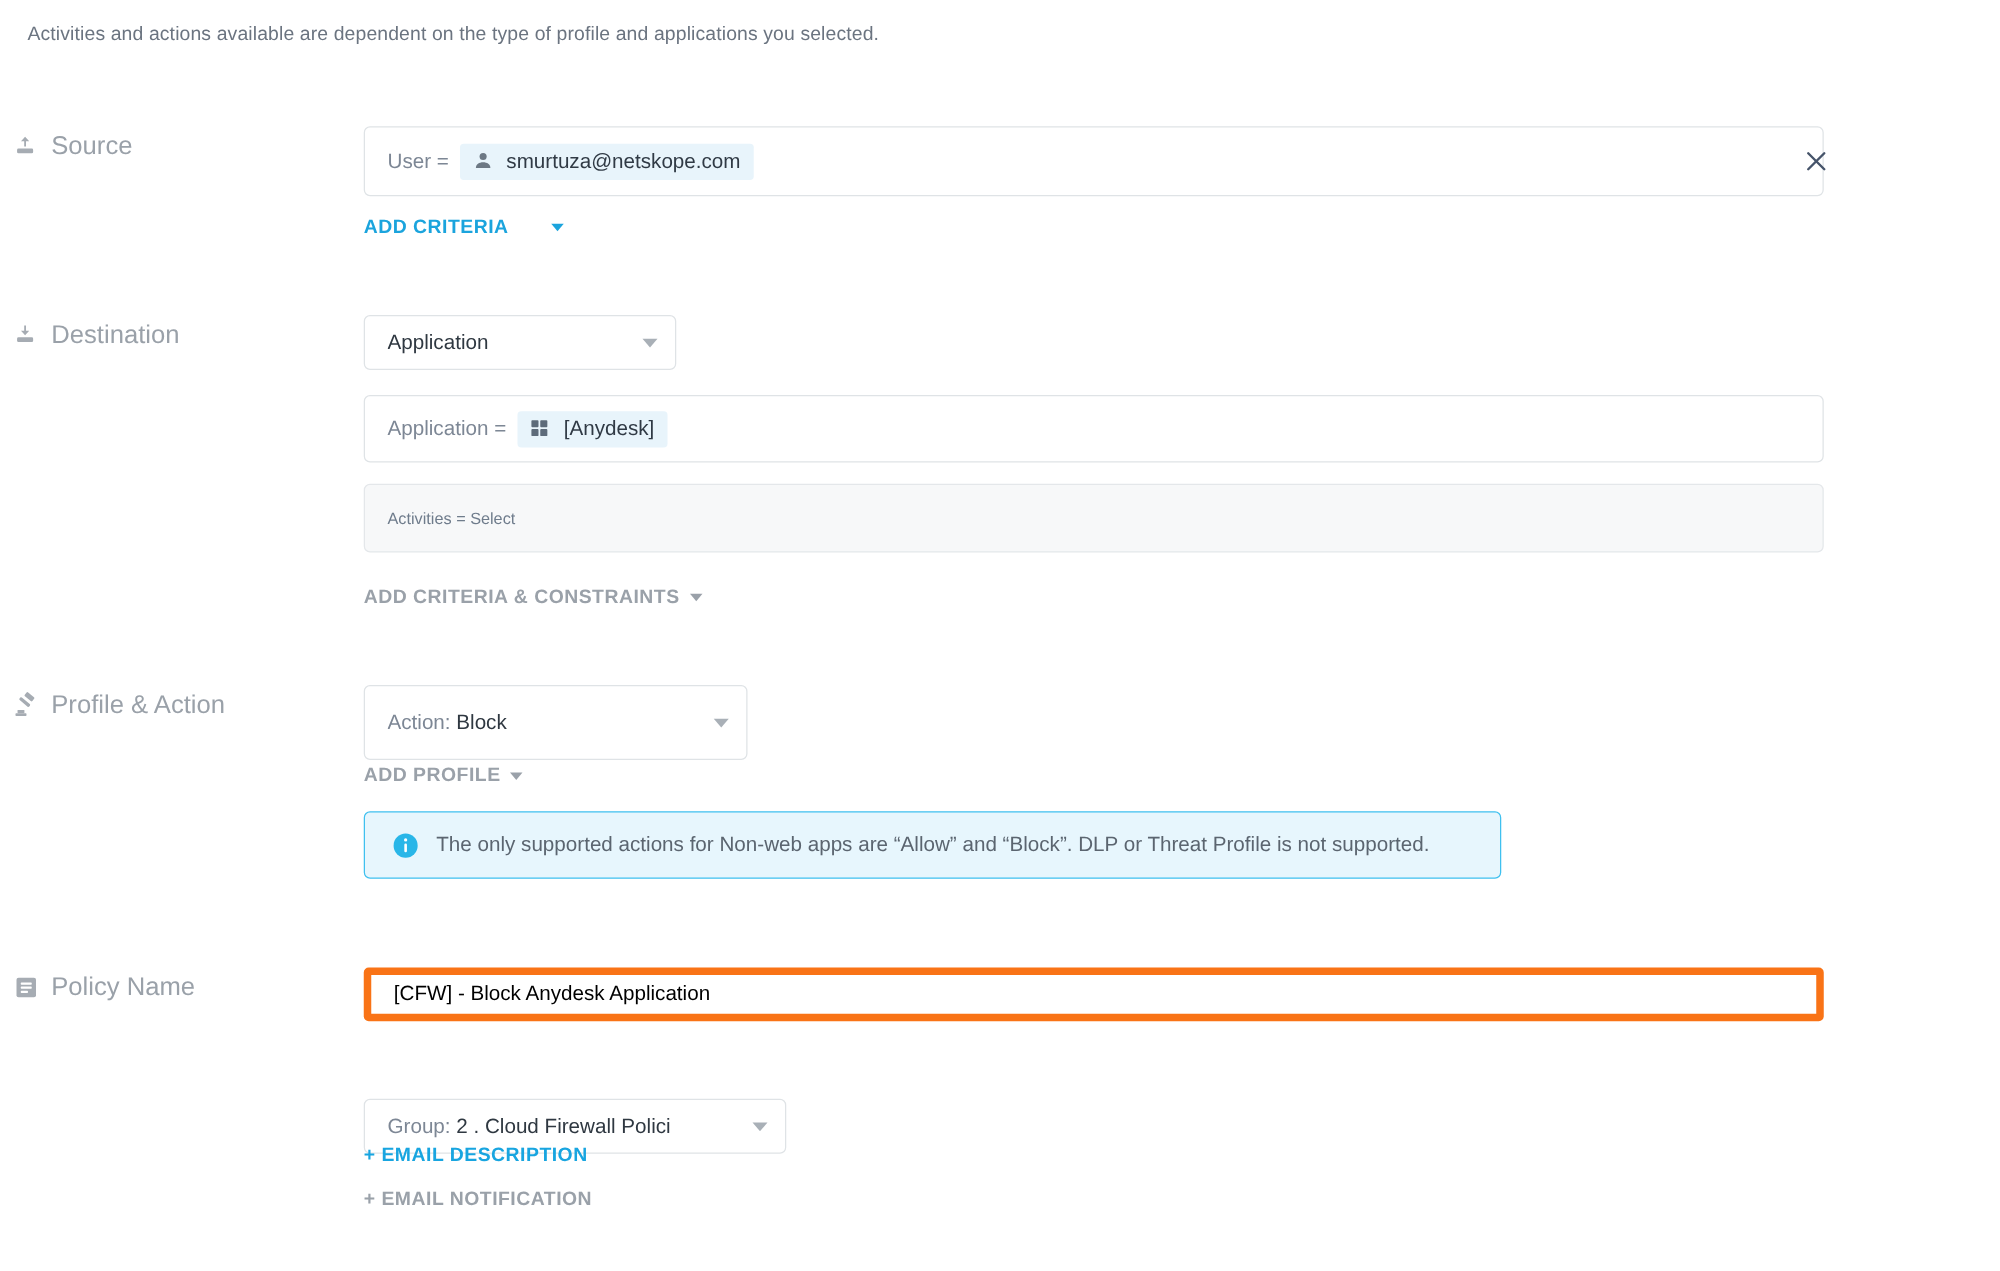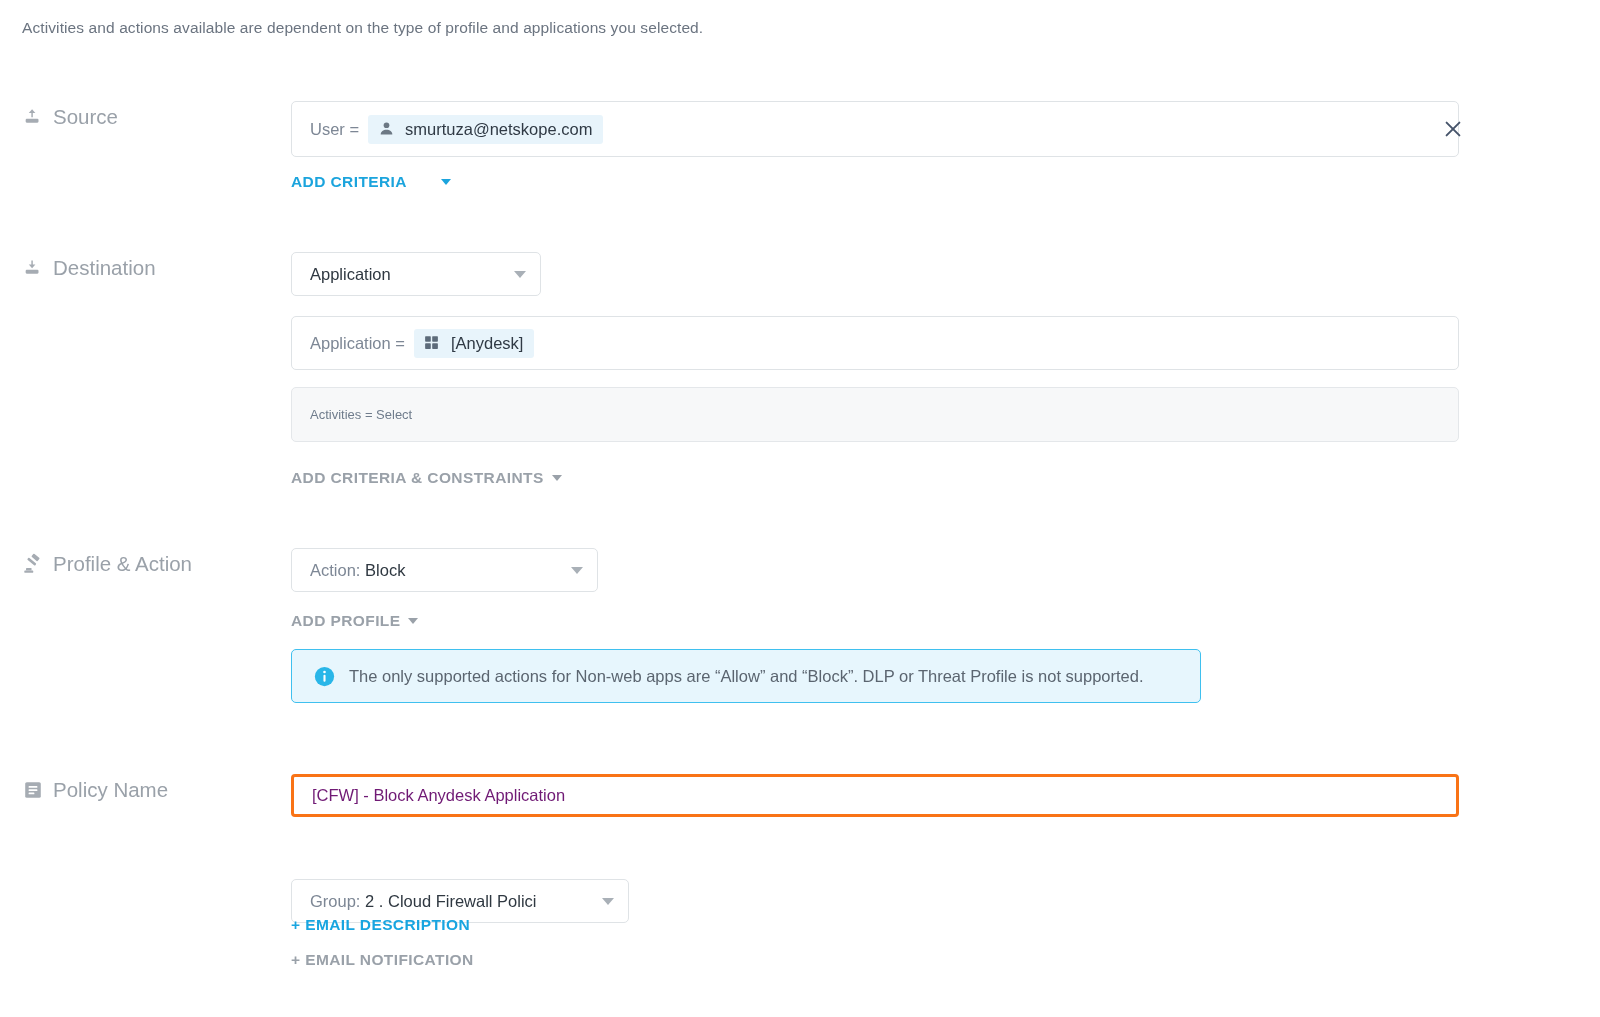--- a/index.html
+++ b/index.html
@@ -29,21 +29,21 @@
   }
 
   
   .section {
     position: absolute;
     left: 0;
     width: 1600px;
   }
   .sec-label {
     position: absolute;
-    left: 22px;
+    left: 10px;
     display: flex;
     align-items: center;
     gap: 9px;
     color: #9aa1a9;
     font-size: 20.5px;
     font-weight: 400;
     white-space: nowrap;
     text-align: center;
   }
   .sec-label .ico {
@@ -92,26 +92,26 @@
     flex: 0 0 auto;
   }
   .disabled-text {
     color: #6f7c8c;
     font-size: 13px;
   }
 
   
   .textinput {
     position: absolute;
-    border: 3px solid #f97316;
+    border: 6px solid #f97316;
     border-radius: 4px;
     background: #fff;
     font-family: "Liberation Sans", sans-serif;
     font-size: 16.5px;
-    color: #701a75;
+    color: #000000;
     padding: 12px 18px;
     outline: none;
   }
 
   
   .selectbox {
     position: absolute;
     border: 1px solid #dfe3e6;
     border-radius: 5px;
     background: #fff;
@@ -292,21 +292,21 @@
       <svg width="22" height="22" viewBox="0 0 24 24" fill="#a6acb3">
         <rect x="10.5" y="2.6" width="8.6" height="4.4" rx="1" transform="rotate(40 14.8 4.8)"></rect>
         <rect x="5.2" y="8.0" width="11" height="2.9" rx="1" transform="rotate(40 10.7 9.4)"></rect>
         <rect x="2.6" y="19.2" width="9.6" height="2.4" rx="0.6"></rect>
         <rect x="4.4" y="16.3" width="6" height="2.8" rx="0.6"></rect>
       </svg>
     </span>
     <span>Profile &amp; Action</span>
   </div>
 
-  <div class="selectbox" style="left:291px; top:548px; width:307px; height:44px;">
+  <div class="selectbox" style="left:291px; top:548px; width:307px; height:60px;">
     <span class="sel-text">
       <span class="sel-prefix">Action: </span>
       <span>Block</span>
     </span>
     <span class="caret"></span>
   </div>
 
   <div class="linkrow grey" style="left:291px; top:612px;">
     <span>ADD PROFILE</span>
     <span class="caret-sm"></span>

